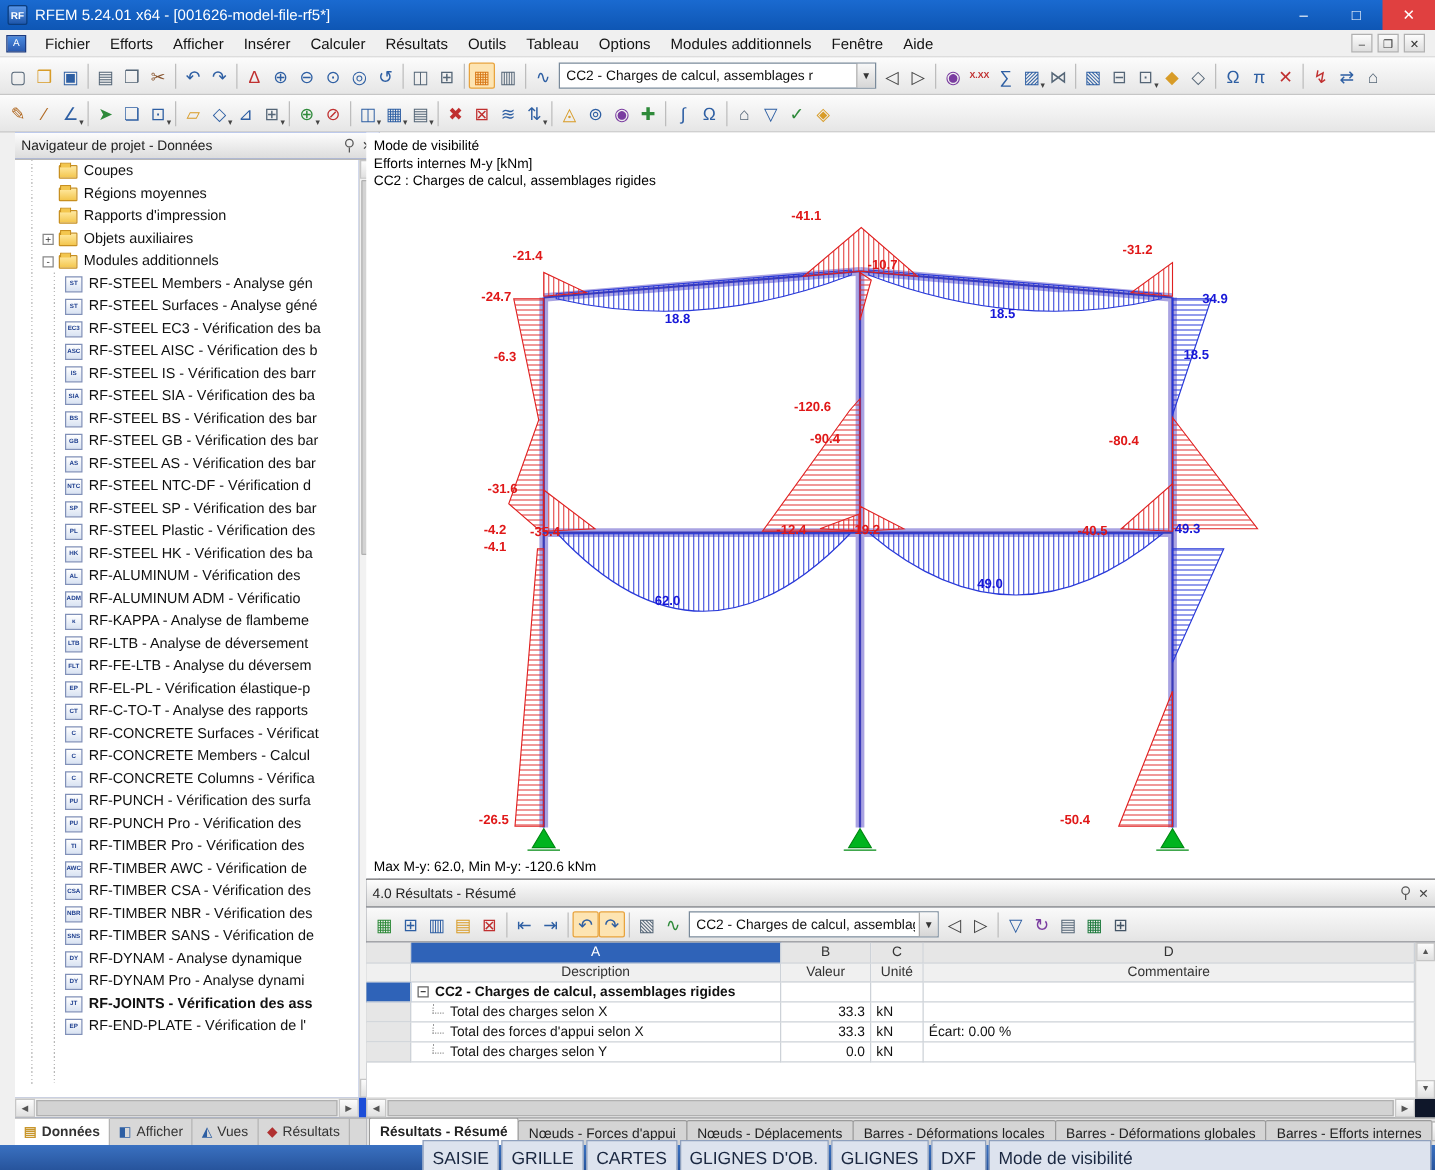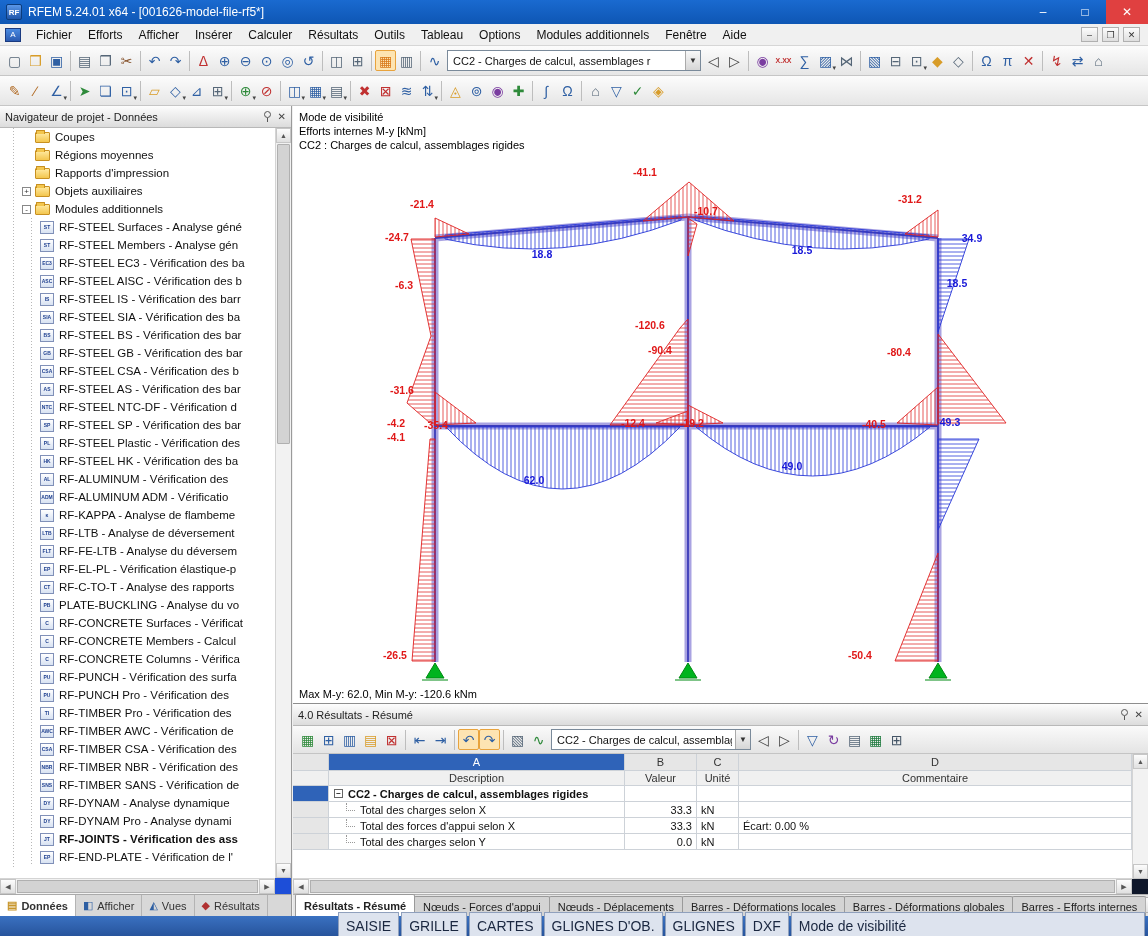--- a/index.html
+++ b/index.html
@@ -34,21 +34,21 @@
   .combo{height:21px;border:1px solid #7a8a9a;background:#fff;display:flex;align-items:center;font-size:11px;padding-left:5px;margin:0 2px;color:#111}
   .combo .ctext{overflow:hidden;white-space:nowrap;flex:1}
   .combo .carrow{width:15px;height:19px;margin-left:3px;background:linear-gradient(#f8f8f8,#d6d6d6);border-left:1px solid #aaa;font-size:8px;display:flex;align-items:center;justify-content:center;color:#333;flex:0 0 auto}
   .combo.main{width:254px}
   .combo.small{width:200px}
 
   
   .workspace{position:absolute;left:0;top:106px;right:0;bottom:20px}
 
   
-  .navigator{position:absolute;left:0;top:0;width:292px;height:100%;background:#1d4ed8;border-right:1px solid #9a9a9a}
+  .navigator{position:absolute;left:12px;top:0;width:292px;height:100%;background:#1d4ed8;border-right:1px solid #9a9a9a}
   .panel-header{height:22px;background:linear-gradient(#fdfdfd,#dcdcdc);border-bottom:1px solid #b8b8b8;display:flex;align-items:center;font-size:11px;color:#222;padding:0 5px}
   .panel-header .ph-btns{margin-left:auto;display:flex;align-items:center;gap:6px}
   .pin{width:10px;height:11px;position:relative;display:inline-block}
   .pin::before{content:"";position:absolute;left:2px;top:0;width:5px;height:5px;border:1.5px solid #555;border-radius:50%}
   .pin::after{content:"";position:absolute;left:5px;top:7px;width:1.5px;height:4px;background:#555}
   .xclose{font-size:10px;color:#444}
   .nav-tree{position:absolute;left:0;top:22px;right:16px;bottom:38px;background:#fff;overflow:hidden}
   .guide{position:absolute;width:1px;background:repeating-linear-gradient(to bottom,#b8b8b8 0 1px,transparent 1px 3px)}
   .trow{height:18px;display:flex;align-items:center;font-size:11.5px;color:#111;white-space:nowrap;position:relative}
   .trow.folder{padding-left:22px}
@@ -278,25 +278,25 @@
             <span class="folder-ico"></span>
             <span class="lbl">Objets auxiliaires</span>
           </div>
           <div class="trow folder">
             <span class="exp">-</span>
             <span class="folder-ico"></span>
             <span class="lbl">Modules additionnels</span>
           </div>
           <div class="trow module">
             <span class="mod-ico">ST</span>
+            <span class="lbl">RF-STEEL Members - Analyse gén</span>
+          </div>
+          <div class="trow module">
+            <span class="mod-ico">ST</span>
             <span class="lbl">RF-STEEL Surfaces - Analyse géné</span>
-          </div>
-          <div class="trow module">
-            <span class="mod-ico">ST</span>
-            <span class="lbl">RF-STEEL Members - Analyse gén</span>
           </div>
           <div class="trow module">
             <span class="mod-ico">EC3</span>
             <span class="lbl">RF-STEEL EC3 - Vérification des ba</span>
           </div>
           <div class="trow module">
             <span class="mod-ico">ASC</span>
             <span class="lbl">RF-STEEL AISC - Vérification des b</span>
           </div>
           <div class="trow module">
@@ -309,24 +309,20 @@
           </div>
           <div class="trow module">
             <span class="mod-ico">BS</span>
             <span class="lbl">RF-STEEL BS - Vérification des bar</span>
           </div>
           <div class="trow module">
             <span class="mod-ico">GB</span>
             <span class="lbl">RF-STEEL GB - Vérification des bar</span>
           </div>
           <div class="trow module">
-            <span class="mod-ico">CSA</span>
-            <span class="lbl">RF-STEEL CSA - Vérification des b</span>
-          </div>
-          <div class="trow module">
             <span class="mod-ico">AS</span>
             <span class="lbl">RF-STEEL AS - Vérification des bar</span>
           </div>
           <div class="trow module">
             <span class="mod-ico">NTC</span>
             <span class="lbl">RF-STEEL NTC-DF - Vérification d</span>
           </div>
           <div class="trow module">
             <span class="mod-ico">SP</span>
             <span class="lbl">RF-STEEL SP - Vérification des bar</span>
@@ -359,24 +355,20 @@
             <span class="mod-ico">FLT</span>
             <span class="lbl">RF-FE-LTB - Analyse du déversem</span>
           </div>
           <div class="trow module">
             <span class="mod-ico">EP</span>
             <span class="lbl">RF-EL-PL - Vérification élastique-p</span>
           </div>
           <div class="trow module">
             <span class="mod-ico">CT</span>
             <span class="lbl">RF-C-TO-T - Analyse des rapports</span>
-          </div>
-          <div class="trow module">
-            <span class="mod-ico">PB</span>
-            <span class="lbl">PLATE-BUCKLING - Analyse du vo</span>
           </div>
           <div class="trow module">
             <span class="mod-ico">C</span>
             <span class="lbl">RF-CONCRETE Surfaces - Vérificat</span>
           </div>
           <div class="trow module">
             <span class="mod-ico">C</span>
             <span class="lbl">RF-CONCRETE Members - Calcul</span>
           </div>
           <div class="trow module">

